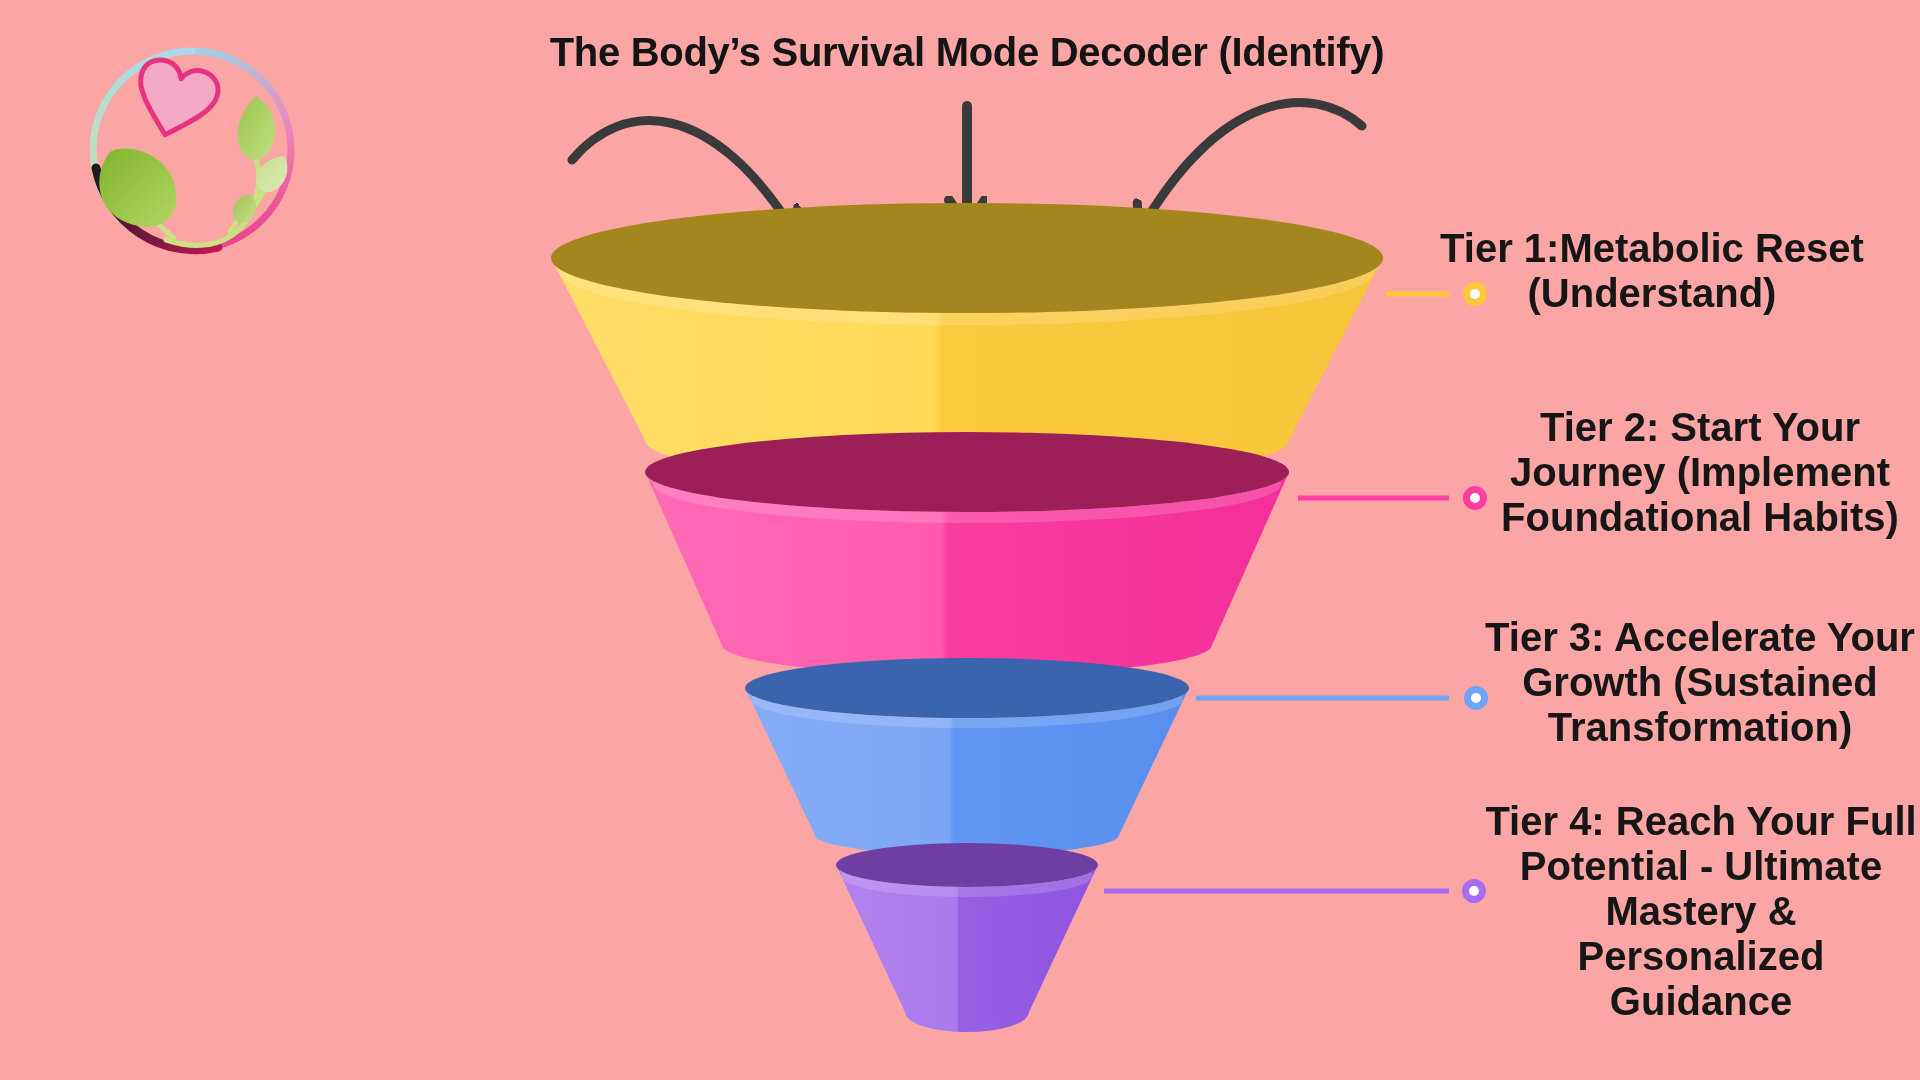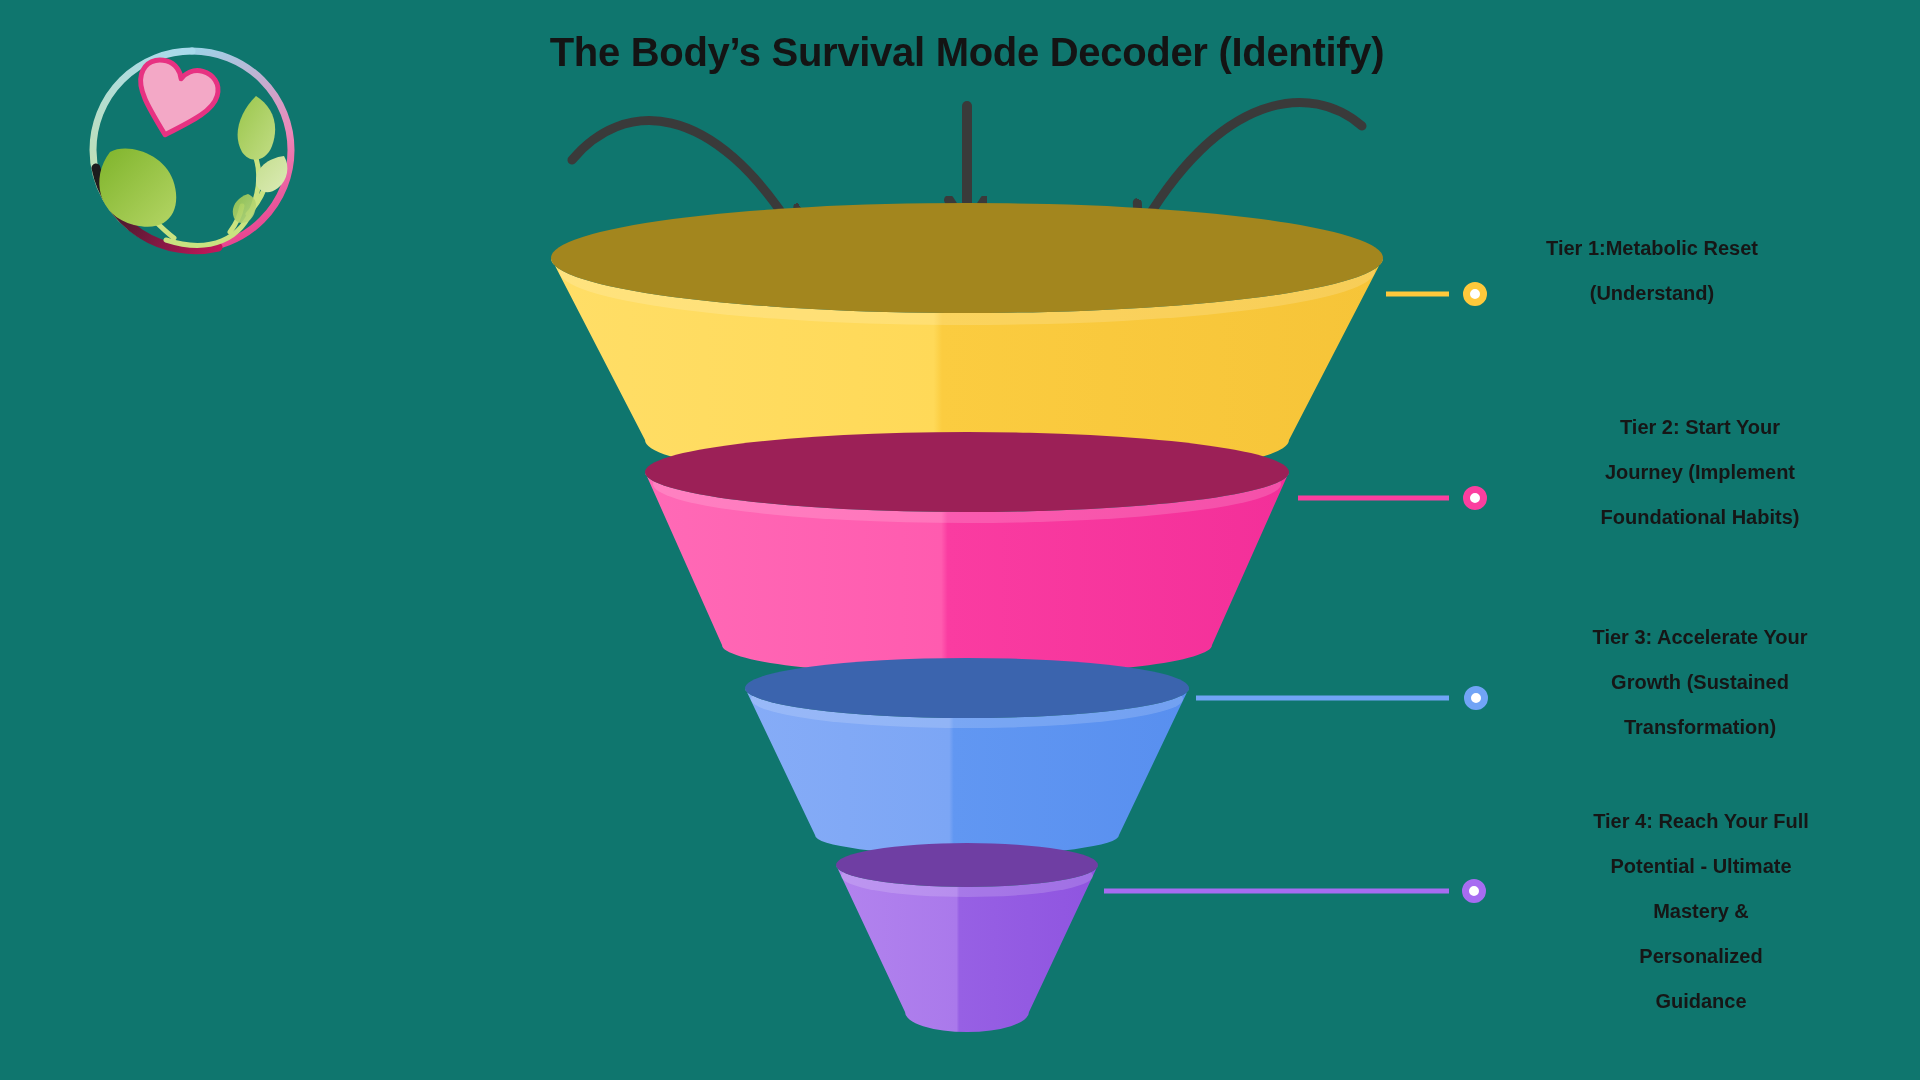--- a/index.html
+++ b/index.html
@@ -5,31 +5,31 @@
   :root{
     --t1-top:#A3861E; --t1-accent:#FFC93B;
     --t2-top:#9C2057; --t2-accent:#FB3E9F;
     --t3-top:#3B64AE; --t3-accent:#71A4F6;
     --t4-top:#6F3EA3; --t4-accent:#A76CF1;
     --ink:#161616;
   }
   *{margin:0;padding:0;box-sizing:border-box;}
   html,body{width:1920px;height:1080px;background:#ffffff;overflow:hidden;}
   body{font-family:"Liberation Sans",sans-serif;position:relative;}
-  .stage{position:absolute;inset:0;width:1920px;height:1080px;background:#0f766e;}
+  .stage{position:absolute;inset:0;width:1920px;height:1080px;background:#fca5a5;}
   .title{
     position:absolute;left:0;top:28px;width:1934px;
     text-align:center;font-size:40px;line-height:48px;font-weight:700;
     letter-spacing:-0.3px;color:#141414;
   }
   .logo{position:absolute;left:70px;top:26px;width:245px;height:245px;}
   .funnel-svg{position:absolute;left:0;top:0;width:1920px;height:1080px;}
   .tier-label{
     position:absolute;width:500px;text-align:center;white-space:pre-line;
-    font-weight:700;font-size:20px;line-height:45px;color:var(--ink);
+    font-weight:700;font-size:40px;line-height:45px;color:var(--ink);
   }
   .tl-1{left:1402px;top:226px;}
   .tl-2{left:1450px;top:405px;}
   .tl-3{left:1450px;top:615px;}
   .tl-4{left:1451px;top:799px;}
 </style>
 </head>
 <body>
 
 <div class="stage">

